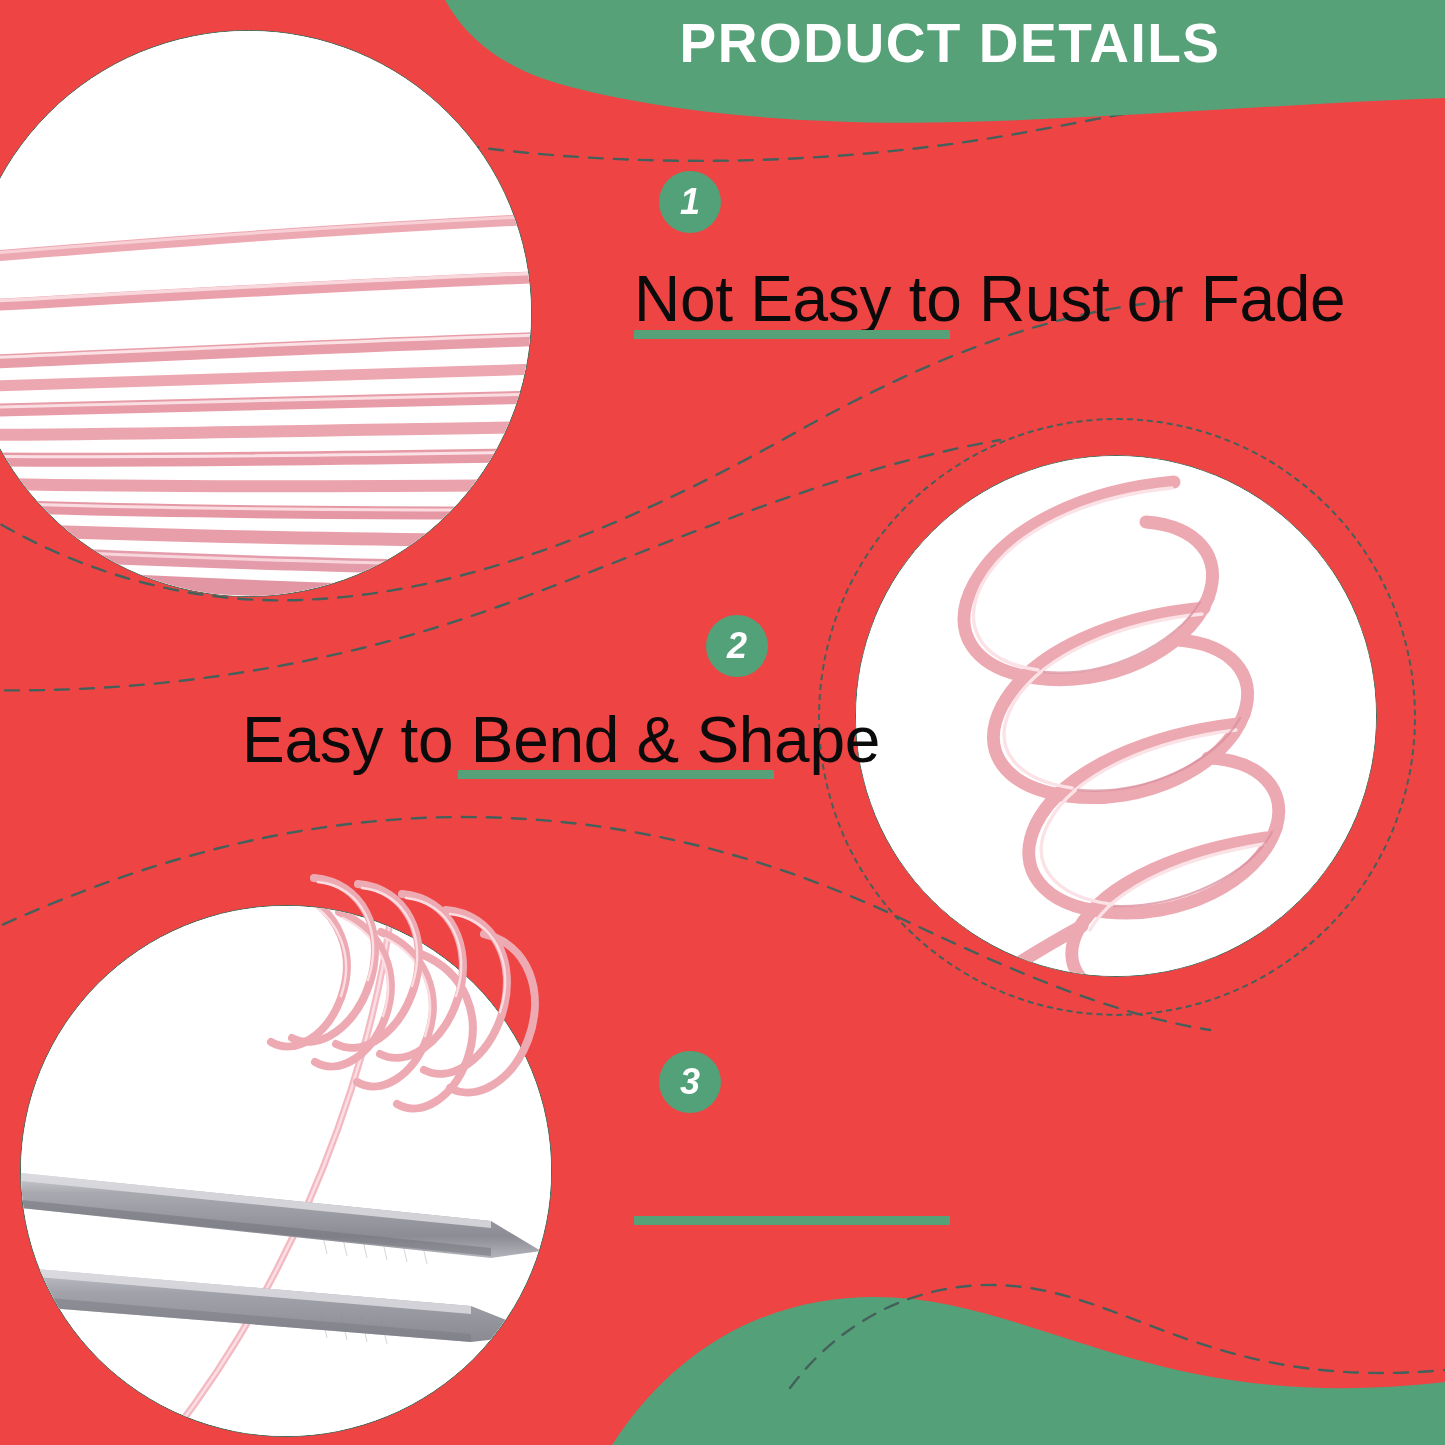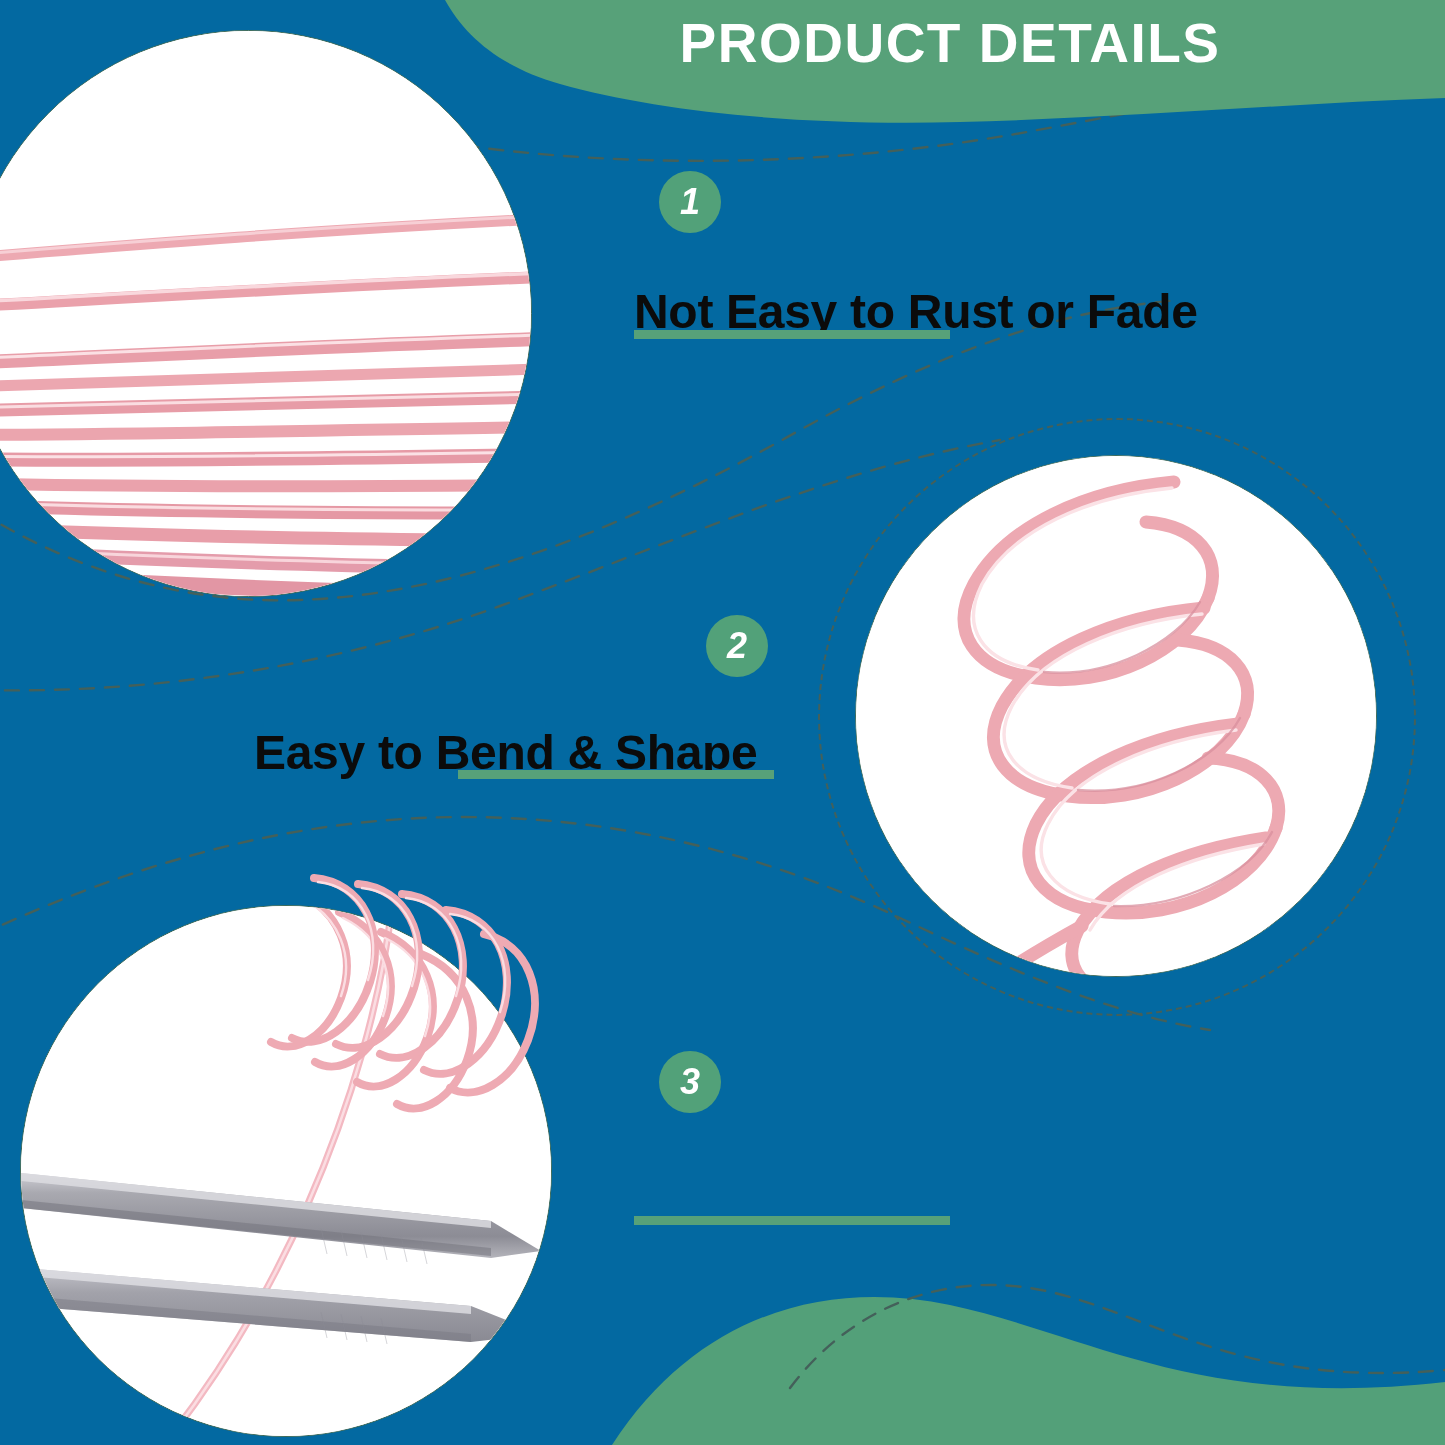--- a/index.html
+++ b/index.html
@@ -1,18 +1,18 @@
 <!DOCTYPE html>
 <html><head>
 <meta charset="utf-8">
 <style>
   html,body{margin:0;padding:0;background:#fff;}
   body{width:1445px;height:1445px;overflow:hidden;
        font-family:"Liberation Sans","DejaVu Sans",sans-serif;}
-  #stage{position:relative;width:1445px;height:1445px;background:#0369a1;overflow:hidden;}
+  #stage{position:relative;width:1445px;height:1445px;background:#ef4444;overflow:hidden;}
 
   
   .layer{position:absolute;left:0;top:0;width:1445px;height:1445px;}
   .layer.bg{z-index:1;}
   .layer.dash{z-index:2;}
 
   
   #header-banner{position:absolute;left:0;top:0;width:1445px;height:130px;z-index:3;}
   #header-title{
     position:absolute;left:620px;top:8px;width:660px;height:70px;z-index:4;
@@ -41,23 +41,23 @@
   .badge{position:absolute;width:62px;height:62px;border-radius:50%;
          background:#52a179;z-index:7;}
   .badge span{display:block;width:62px;height:62px;line-height:62px;text-align:center;
               color:#ffffff;font-size:36px;font-weight:bold;font-style:italic;}
   #badge-1{left:659px;top:171px;}
   #badge-2{left:706px;top:615px;}
   #badge-3{left:659px;top:1051px;}
 
   
   .feature-title{position:absolute;z-index:7;color:#0b0b0b;
-                 font-size:48px;font-weight:bold;white-space:nowrap;letter-spacing:-0.3px;margin-top:22px;}
+                 font-size:64px;font-weight:normal;white-space:nowrap;letter-spacing:-0.3px;}
   #title-1{left:634px;top:262px;}
-  #title-2{left:254px;top:703px;}
+  #title-2{left:242px;top:703px;}
   #title-3{left:634px;top:1148px;}
 
   .feature-rule{position:absolute;height:9px;background:#57a179;z-index:7;}
   #rule-1{left:634px;top:330px;width:316px;}
   #rule-2{left:458px;top:770px;width:316px;}
   #rule-3{left:634px;top:1216px;width:316px;}
 </style>
 </head>
 <body>
 

